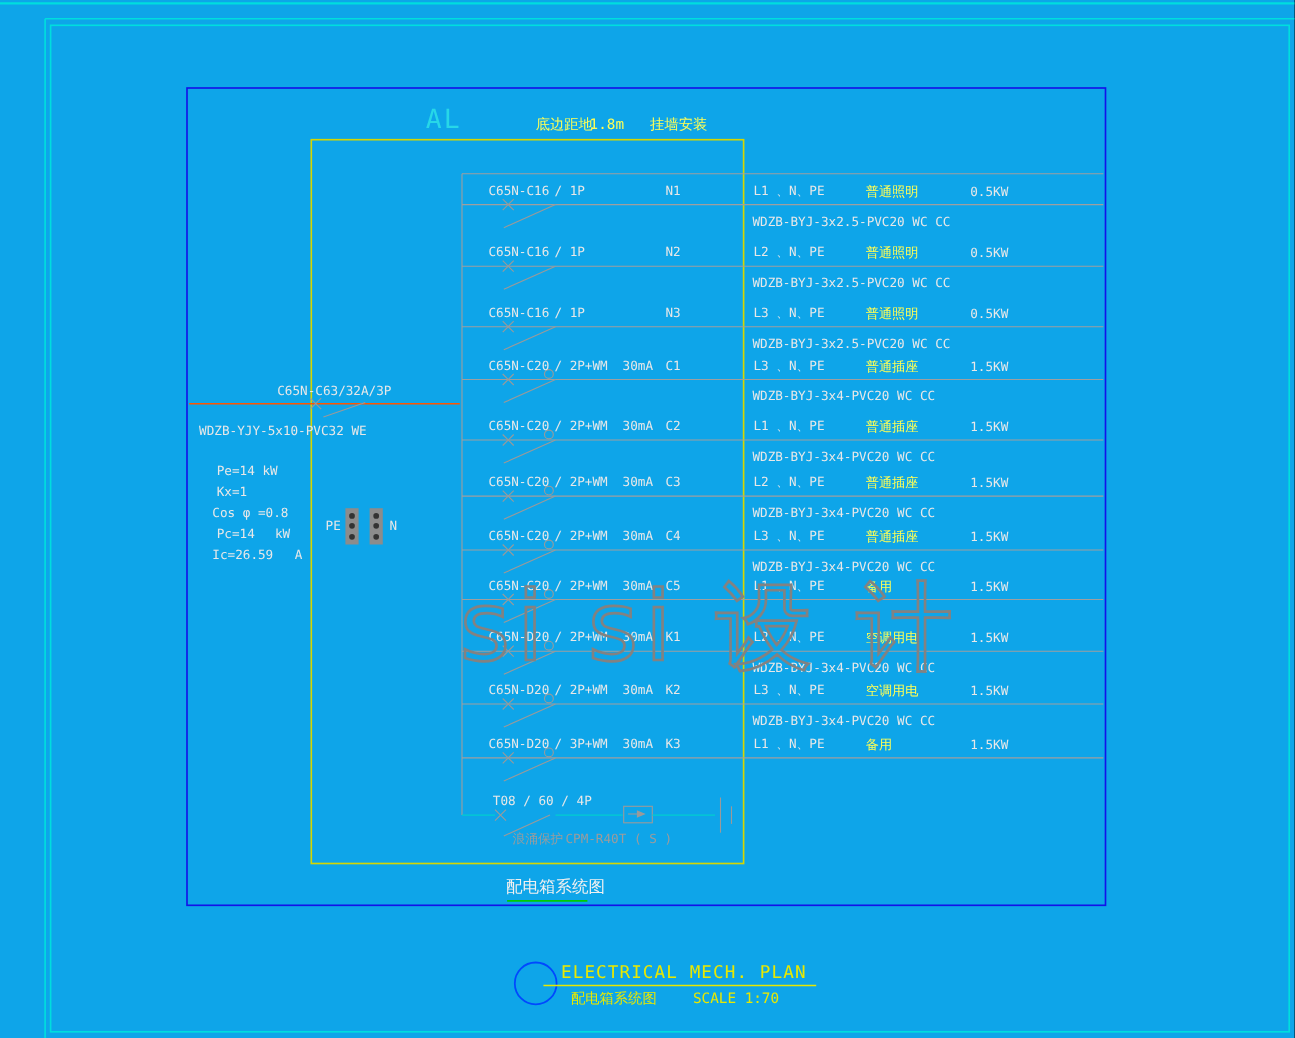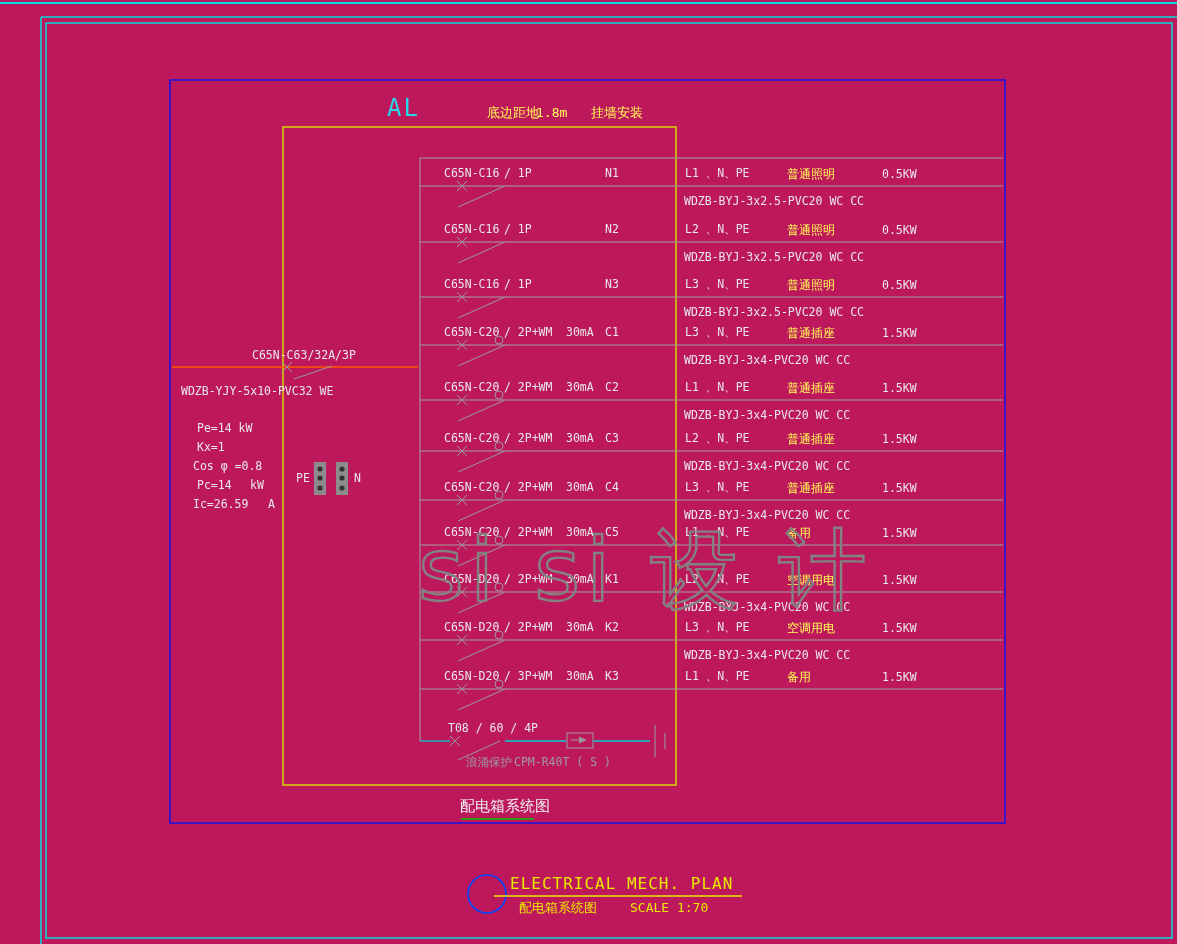--- a/index.html
+++ b/index.html
@@ -1,16 +1,16 @@
 <!DOCTYPE html>
 <html><head>
 <meta charset="utf-8">
 <style>
   html,body{margin:0;padding:0;background:#000;}
-  .stage{position:relative;width:1177px;height:944px;background:#be185d;overflow:hidden;}
+  .stage{position:relative;width:1177px;height:944px;background:#0ea5e9;overflow:hidden;}
   svg{display:block;}
   text{font-family:"DejaVu Sans Mono","Liberation Mono",monospace;}
   .t  {fill:#e8e8e8;font-size:11.5px;}
   .tc {fill:#9c9c9c;font-size:11.5px;}
   .ty {fill:#ffff55;font-size:12px;}
   .thdr{fill:#ffff55;font-size:13px;}
   .tAL{fill:#27d7e8;font-size:24px;letter-spacing:2px;}
   .tcap{fill:#f0f0f0;font-size:15px;}
   .tti{fill:#e8e800;font-size:16px;letter-spacing:1px;}
   .tts{fill:#e8e800;font-size:13px;}

